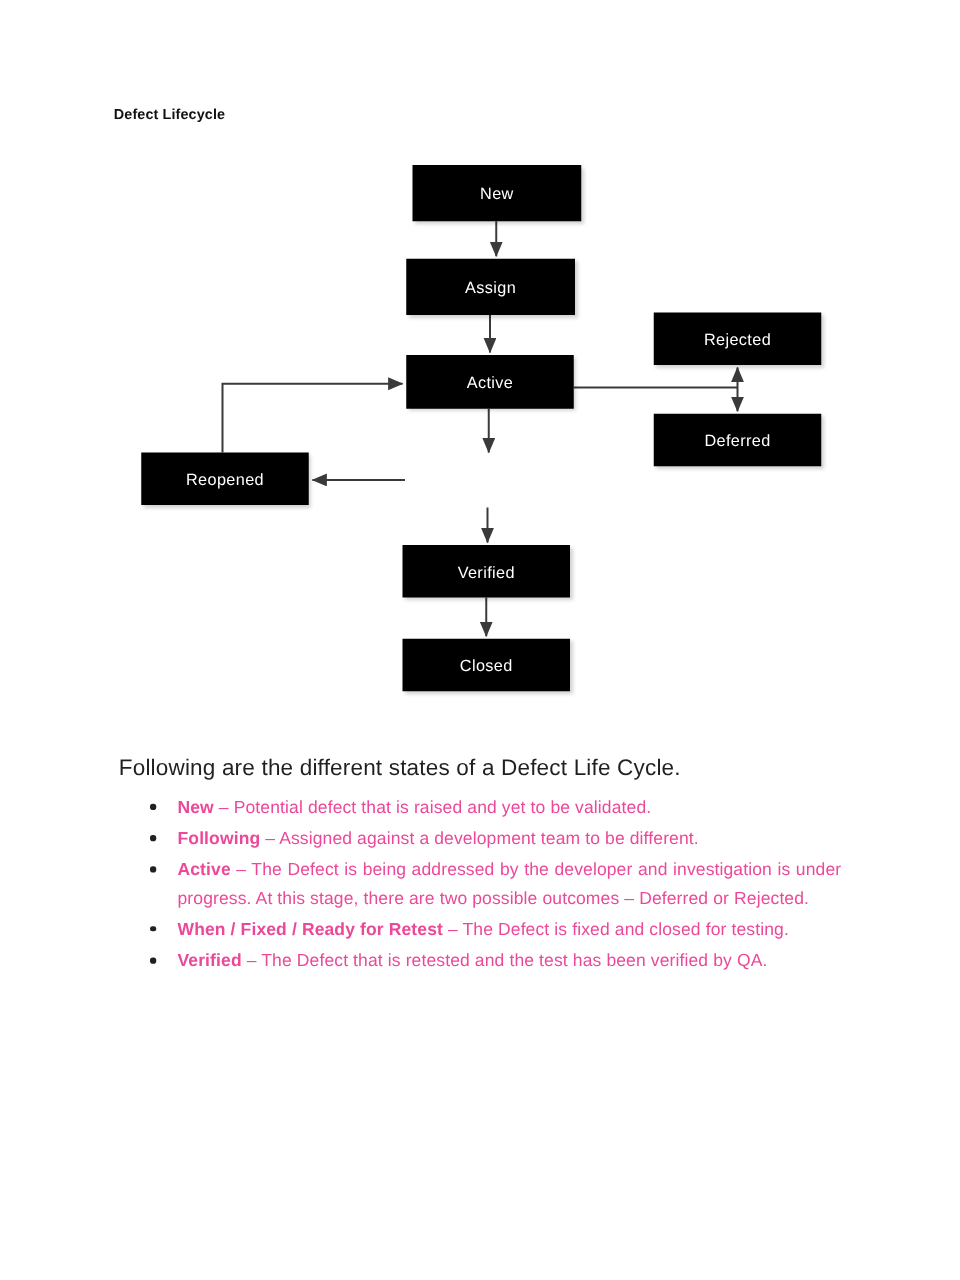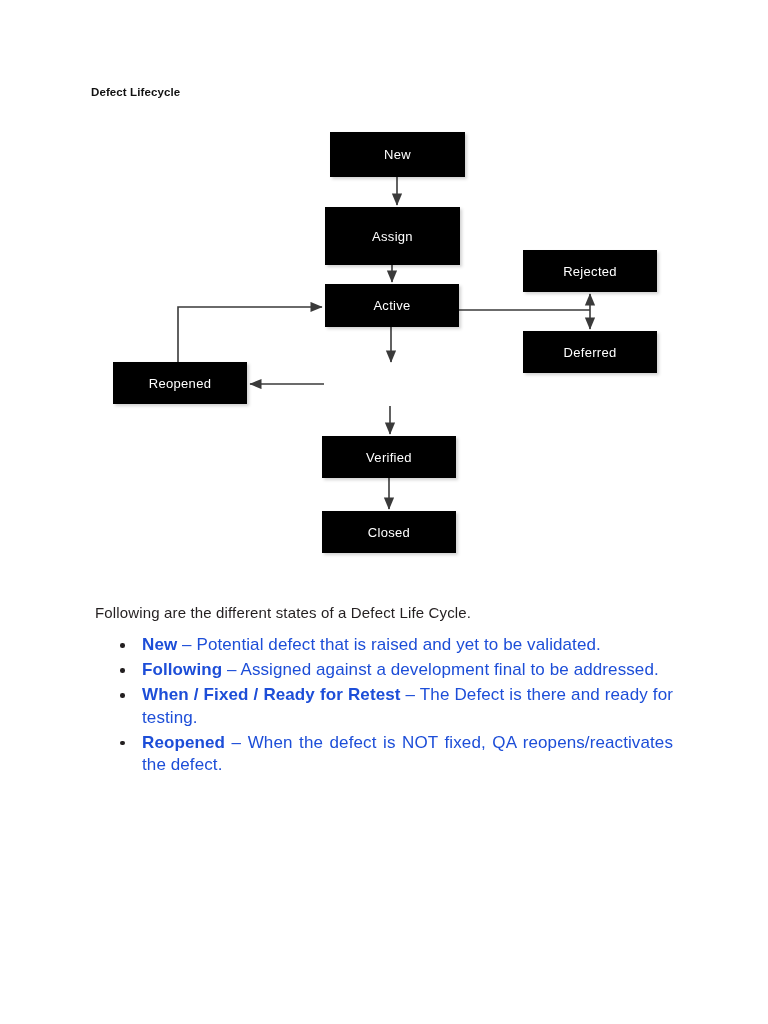--- a/index.html
+++ b/index.html
@@ -61,41 +61,41 @@
     letter-spacing: 0.3px;
     box-shadow: 2px 2px 3px rgba(0,0,0,0.18);
   }
 
   
   .intro {
     position: absolute;
     left: 95px;
     top: 604px;
     width: 590px;
-    font-size: 15px;
+    font-size: 18px;
     color: #231f20;
     letter-spacing: 0.15px;
   }
 
   .bullets {
     position: absolute;
     left: 95px;
     top: 634px;
     width: 578px;
     margin: 0;
     padding: 0;
     list-style: none;
   }
   .bullets li {
     position: relative;
     padding-left: 47px;
     margin-bottom: 3px;
-    font-size: 17px;
+    font-size: 14px;
     line-height: 22.2px;
-    color: #1d4ed8;
+    color: #ec4899;
     text-align: justify;
     letter-spacing: 0.1px;
   }
   .bullets li::before {
     content: "";
     position: absolute;
     left: 25px;
     top: 9px;
     width: 4.5px;
     height: 4.5px;
@@ -145,21 +145,21 @@
 
       <line x1="459" y1="310" x2="590" y2="310" stroke="#3a3a3a" stroke-width="1.6"></line>
 
       <line x1="590" y1="294" x2="590" y2="329" stroke="#3a3a3a" stroke-width="1.6" marker-end="url(#arrow)" marker-start="url(#arrowStart)"></line>
     </svg>
 
     <div class="node" style="left:330px; top:132px; width:135px; height:45px;">
       <span>New</span>
     </div>
 
-    <div class="node" style="left:325px; top:207px; width:135px; height:58px;">
+    <div class="node" style="left:325px; top:207px; width:135px; height:45px;">
       <span>Assign</span>
     </div>
 
     <div class="node" style="left:325px; top:284px; width:134px; height:43px;">
       <span>Active</span>
     </div>
 
     <div class="node" style="left:523px; top:250px; width:134px; height:42px;">
       <span>Rejected</span>
     </div>
@@ -180,18 +180,19 @@
     <div class="node" style="left:322px; top:511px; width:134px; height:42px;">
       <span>Closed</span>
     </div>
 
   </div>
 
   <div class="intro">Following are the different states of a Defect Life Cycle.</div>
 
   <ul class="bullets" id="state-list">
       <li><b>New</b><span> – </span><span>Potential defect that is raised and yet to be validated.</span></li>
-      <li><b>Following</b><span> – </span><span>Assigned against a development final to be addressed.</span></li>
-      <li class="b-justify"><b>When / Fixed / Ready for Retest</b><span> – </span><span>The Defect is there and ready for testing.</span></li>
-      <li class="b-justify"><b>Reopened</b><span> – </span><span>When the defect is NOT fixed, QA reopens/reactivates the defect.</span></li>
+      <li><b>Following</b><span> – </span><span>Assigned against a development team to be different.</span></li>
+      <li class="b-justify"><b>Active</b><span> – </span><span>The Defect is being addressed by the developer and investigation is under progress. At this stage, there are two possible outcomes – Deferred or Rejected.</span></li>
+      <li class="b-justify"><b>When / Fixed / Ready for Retest</b><span> – </span><span>The Defect is fixed and closed for testing.</span></li>
+      <li><b>Verified</b><span> – </span><span>The Defect that is retested and the test has been verified by QA.</span></li>
     </ul>
 
 </div>
 
 </body></html>

